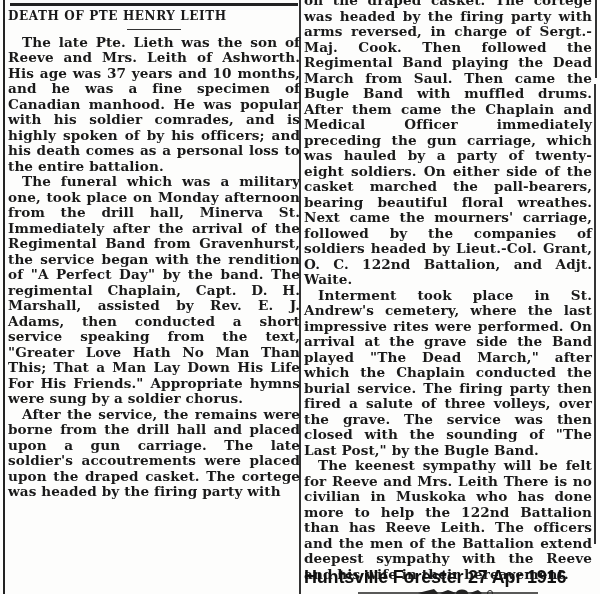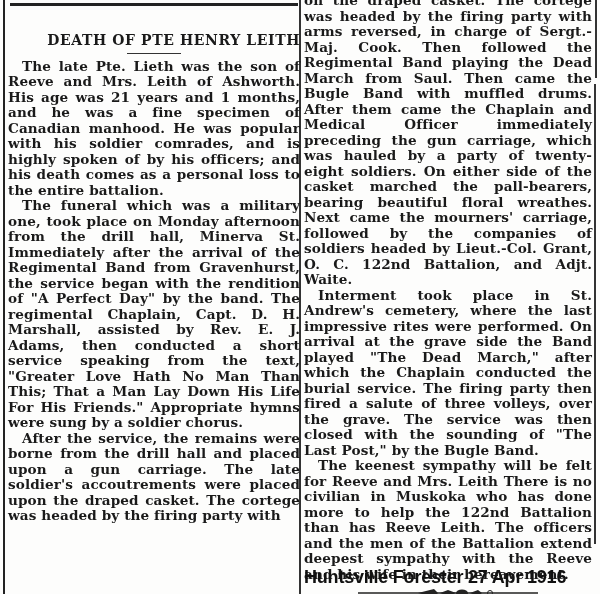--- a/index.html
+++ b/index.html
@@ -14,22 +14,22 @@
   .col-left { left: 8px; }
   .col-right { left: 304px; top: -7px; width: 288px; }
   .col p { margin: 0; text-indent: 14px; }
   .col p.noind { text-indent: 0; }
   .rule-top { position: absolute; left: 10px; top: 3px; width: 288px; height: 3px; background: #222; }
   .vline-left { position: absolute; left: 3px; top: 0; width: 2px; height: 594px; background: #222; }
   .vline-mid { position: absolute; left: 299px; top: 0; width: 2px; height: 594px; background: #333; }
   .vline-right1 { position: absolute; left: 595px; top: 0; width: 2px; height: 78px; background: #333; }
   .vline-right2 { position: absolute; left: 594px; top: 84px; width: 2px; height: 460px; background: #333; }
   .headline {
-    text-align: right; font-family: "DejaVu Serif", serif; font-weight: bold;
-    font-size: 14px; letter-spacing: 0.6px; margin: 33px 0 3px 0; text-indent: 0;
+    text-align: left; font-family: "DejaVu Serif", serif; font-weight: bold;
+    font-size: 12px; letter-spacing: 0.6px; margin: 9px 0 3px 0; text-indent: 0;
   }
   .headrule { width: 54px; height: 1px; background: #333; margin: 4px auto 5px auto; }
   .ornament { display: block; margin: 6px auto 4px auto; }
   .caption {
     position: absolute; left: 304px; top: 567px; width: 290px;
     font-family: "Liberation Sans", sans-serif; font-weight: bold;
     font-size: 18px; color: #111; white-space: nowrap; letter-spacing: -0.2px;
   }
 </style>
 </head>
@@ -38,21 +38,21 @@
 <div class="page">
   <div class="vline-left"></div>
   <div class="rule-top"></div>
   <div class="vline-mid"></div>
   <div class="vline-right1"></div>
   <div class="vline-right2"></div>
 
   <div class="col col-left">
     <div class="headline">DEATH OF PTE HENRY LEITH</div>
     <div class="headrule"></div>
-    <p>The late Pte. Lieth was the son of Reeve and Mrs. Leith of Ashworth. His age was 21 years and 1 months, and he was a fine specimen of Canadian manhood. He was popular with his soldier comrades, and is highly spoken of by his officers; and his death comes as a personal loss to the entire battalion.</p>
+    <p>The late Pte. Lieth was the son of Reeve and Mrs. Leith of Ashworth. His age was 37 years and 10 months, and he was a fine specimen of Canadian manhood. He was popular with his soldier comrades, and is highly spoken of by his officers; and his death comes as a personal loss to the entire battalion.</p>
     <p>The funeral which was a military one, took place on Monday afternoon from the drill hall, Minerva St. Immediately after the arrival of the Regimental Band from Gravenhurst, the service began with the rendition of "A Perfect Day" by the band. The regimental Chaplain, Capt. D. H. Marshall, assisted by Rev. E. J. Adams, then conducted a short service speaking from the text, "Greater Love Hath No Man Than This; That a Man Lay Down His Life For His Friends." Appropriate hymns were sung by a soldier chorus.</p>
     <p>After the service, the remains were borne from the drill hall and placed upon a gun carriage. The late soldier's accoutrements were placed upon the draped casket. The cortege was headed by the firing party with</p>
   </div>
 
   <div class="col col-right">
     <p class="noind">on the draped casket. The cortege was headed by the firing party with arms reversed, in charge of Sergt.-Maj. Cook. Then followed the Regimental Band playing the Dead March from Saul. Then came the Bugle Band with muffled drums. After them came the Chaplain and Medical Officer immediately preceding the gun carriage, which was hauled by a party of twenty-eight soldiers. On either side of the casket marched the pall-bearers, bearing beautiful floral wreathes. Next came the mourners' carriage, followed by the companies of soldiers headed by Lieut.-Col. Grant, O. C. 122nd Battalion, and Adjt. Waite.</p>
     <p>Interment took place in St. Andrew's cemetery, where the last impressive rites were performed. On arrival at the grave side the Band played "The Dead March," after which the Chaplain conducted the burial service. The firing party then fired a salute of three volleys, over the grave. The service was then closed with the sounding of "The Last Post," by the Bugle Band.</p>
     <p>The keenest sympathy will be felt for Reeve and Mrs. Leith There is no civilian in Muskoka who has done more to help the 122nd Battalion than has Reeve Leith. The officers and the men of the Battalion extend deepest sympathy with the Reeve and his wife in their bereavement.</p>
     <svg class="ornament" width="180" height="10" viewBox="0 0 180 10">
       <line x1="0" y1="5" x2="180" y2="5" stroke="#222" stroke-width="1.5"></line>

